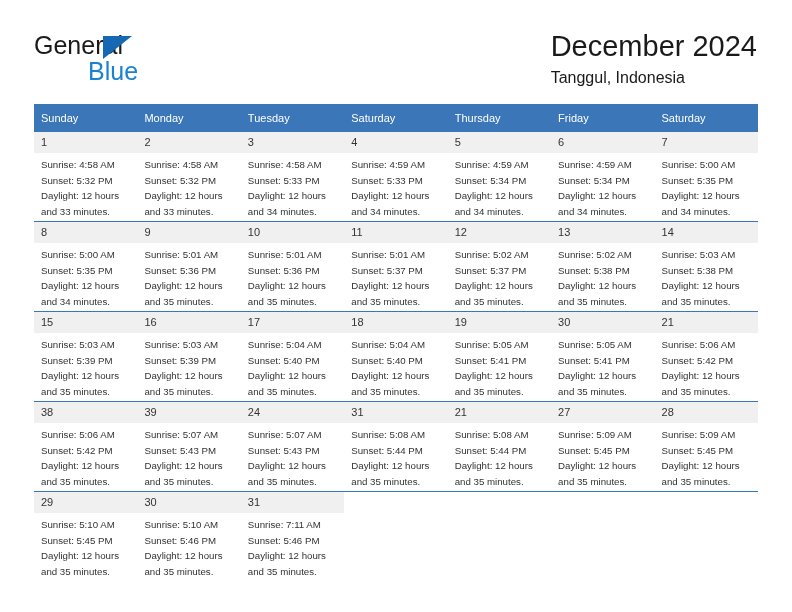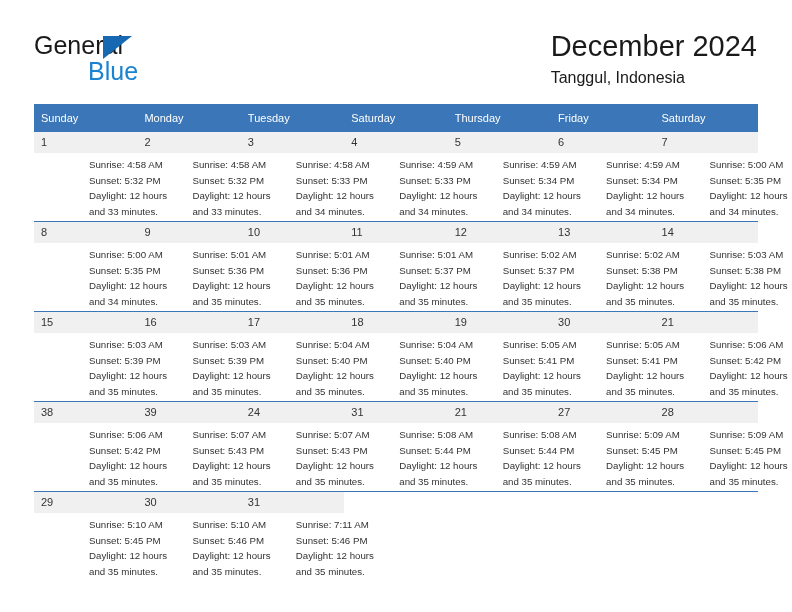--- a/index.html
+++ b/index.html
@@ -126,21 +126,20 @@
     height: 13px;
   }
   .daynum.empty {
     background: transparent;
   }
   .cellbody {
     padding: 4px 6px 0 7px;
     font-size: 9.7px;
     color: #333333;
     line-height: 1.62;
-    margin-left: 48px;
   }
   .cellbody div {
     white-space: nowrap;
   }
 </style>
 </head>
 <body>
 
 <div class="page">
 

